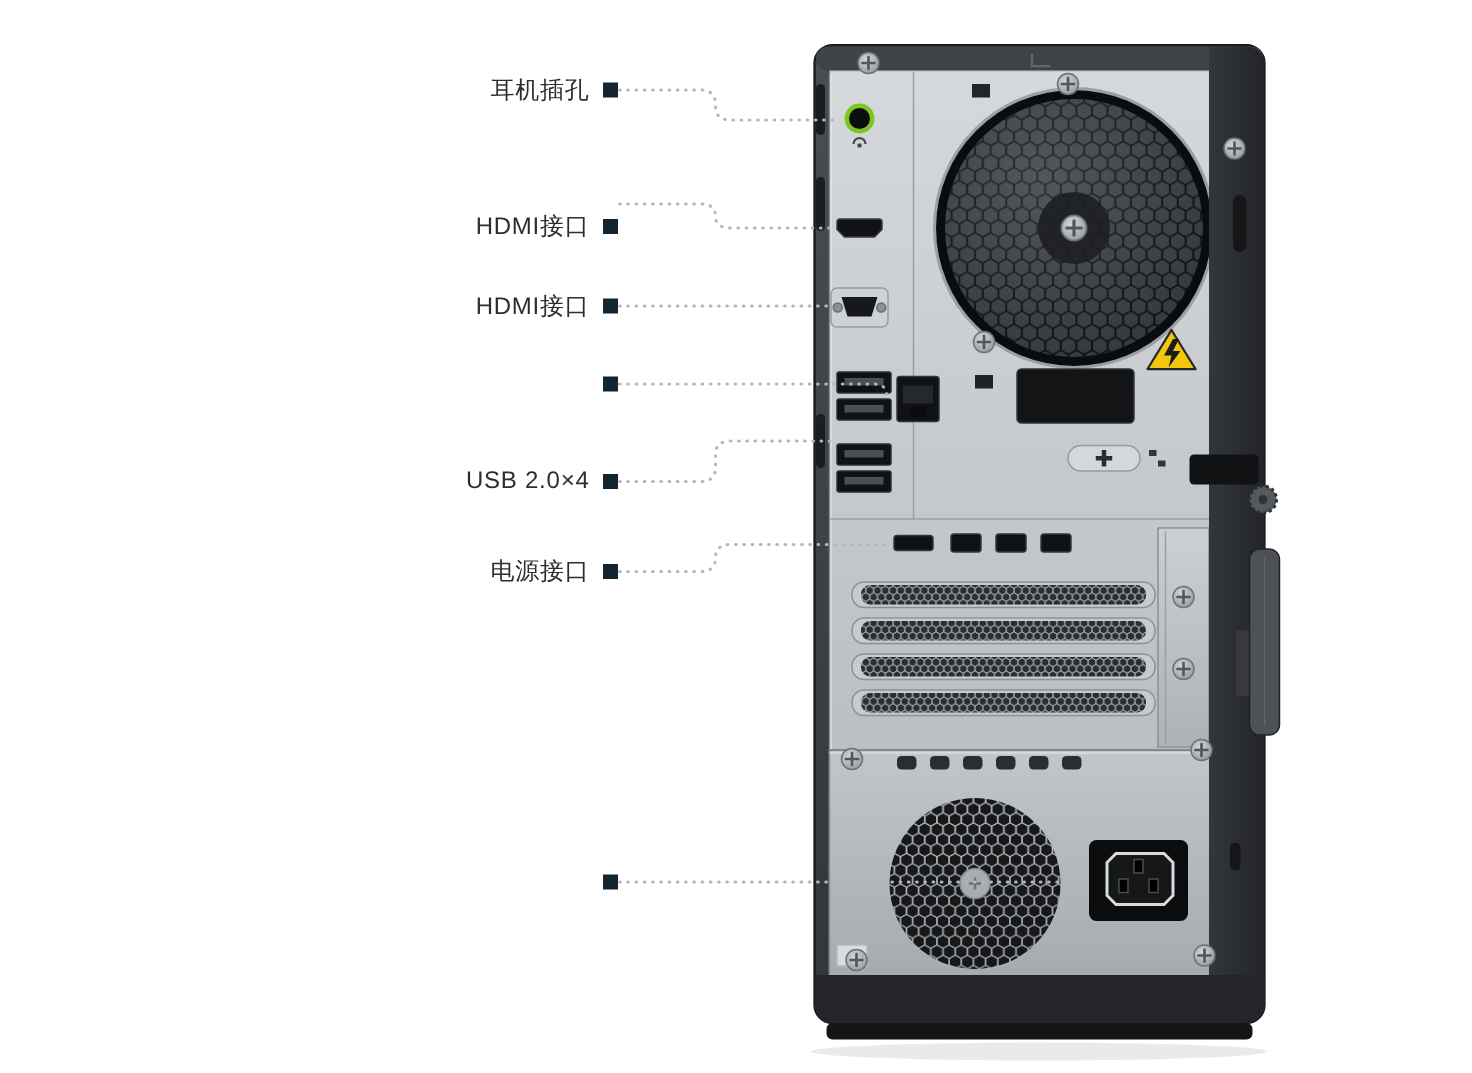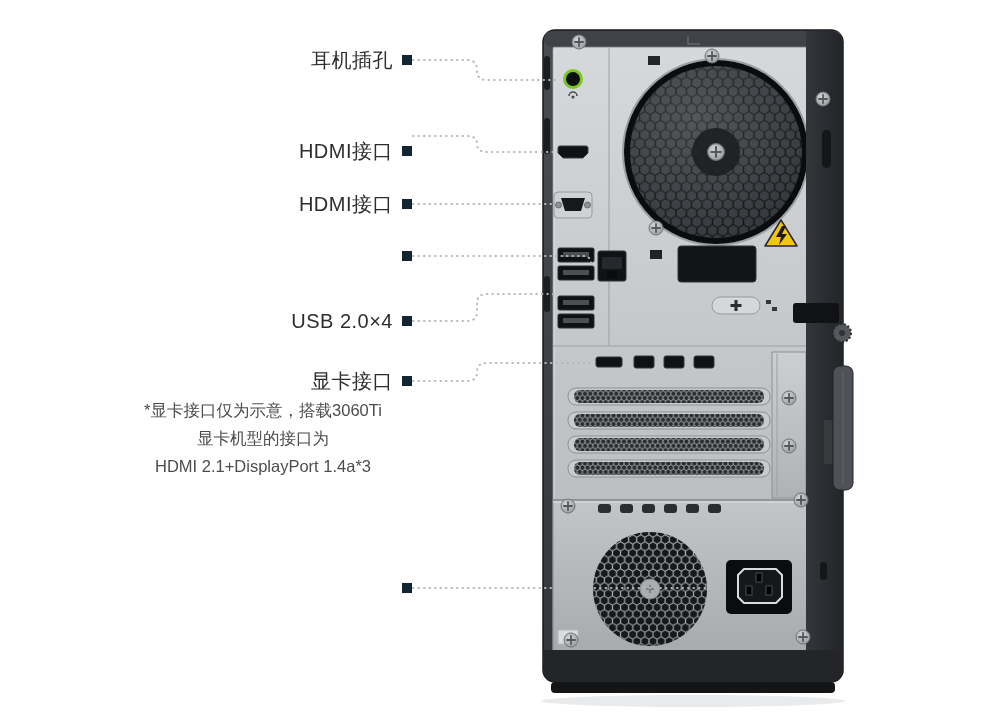--- a/index.html
+++ b/index.html
@@ -14,21 +14,21 @@
   html,body{background:#fff;}
   .canvas{
     position:relative;width:981px;height:715px;background:#fff;overflow:hidden;
     font-family:"Liberation Sans","DejaVu Sans",sans-serif;
   }
   .scene{position:absolute;left:0;top:0;}
   .label{
     position:absolute;left:0;width:412px;height:30px;
     display:flex;align-items:center;justify-content:flex-end;gap:9px;
   }
-  .label-text{font-size:20px;color:var(--label-text);letter-spacing:.5px;white-space:nowrap;}
+  .label-text{font-size:16px;color:var(--label-text);letter-spacing:.5px;white-space:nowrap;}
   .marker{width:10px;height:10px;background:var(--marker);flex:none;}
   .gpu-note{
     position:absolute;left:88px;top:396px;width:350px;text-align:center;
     color:var(--note-text);font-size:16.5px;line-height:28px;
   }
   .leader{fill:none;stroke:var(--leader-line);stroke-width:2;stroke-dasharray:.5 5;stroke-linecap:round;}
   .audio-ring{stroke:var(--audio-jack-ring);}
   .warning{fill:var(--warning-sticker);}
 </style>
 </head>
@@ -263,26 +263,21 @@
     <span class="marker"></span>
   </div>
   <div class="label" style="top:241px">
     <span class="marker"></span>
   </div>
   <div class="label" style="top:306px">
     <span class="label-text">USB 2.0×4</span>
     <span class="marker"></span>
   </div>
   <div class="label" style="top:366px">
-    <span class="label-text">显卡接口</span>
+    <span class="label-text">电源接口</span>
     <span class="marker"></span>
   </div>
   <div class="label" style="top:573px">
     <span class="marker"></span>
   </div>
 
-  <div class="gpu-note">
-    <div class="note-line">*显卡接口仅为示意，搭载3060Ti</div>
-    <div class="note-line">显卡机型的接口为</div>
-    <div class="note-line">HDMI 2.1+DisplayPort 1.4a*3</div>
-  </div>
 
 </div>
 
 </body></html>

